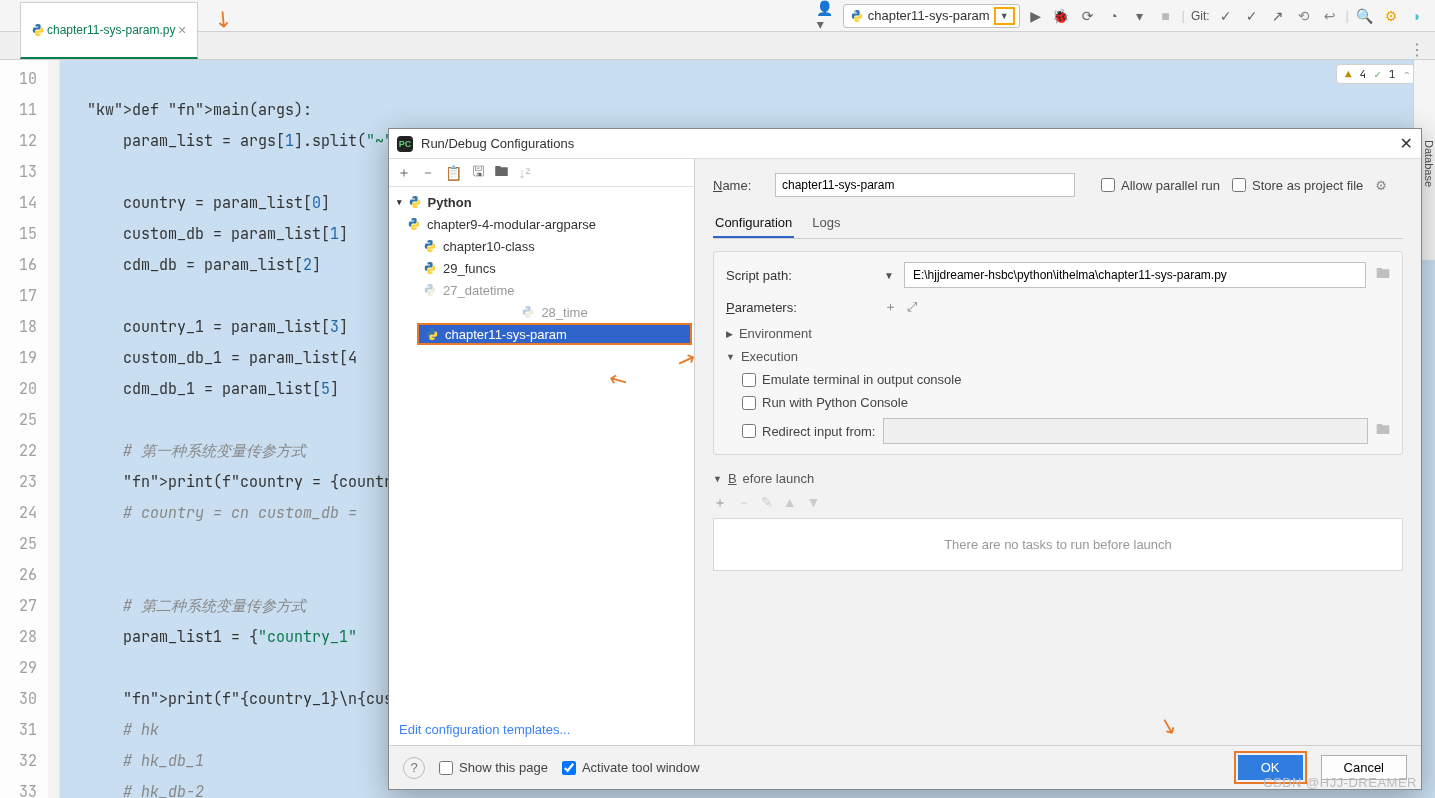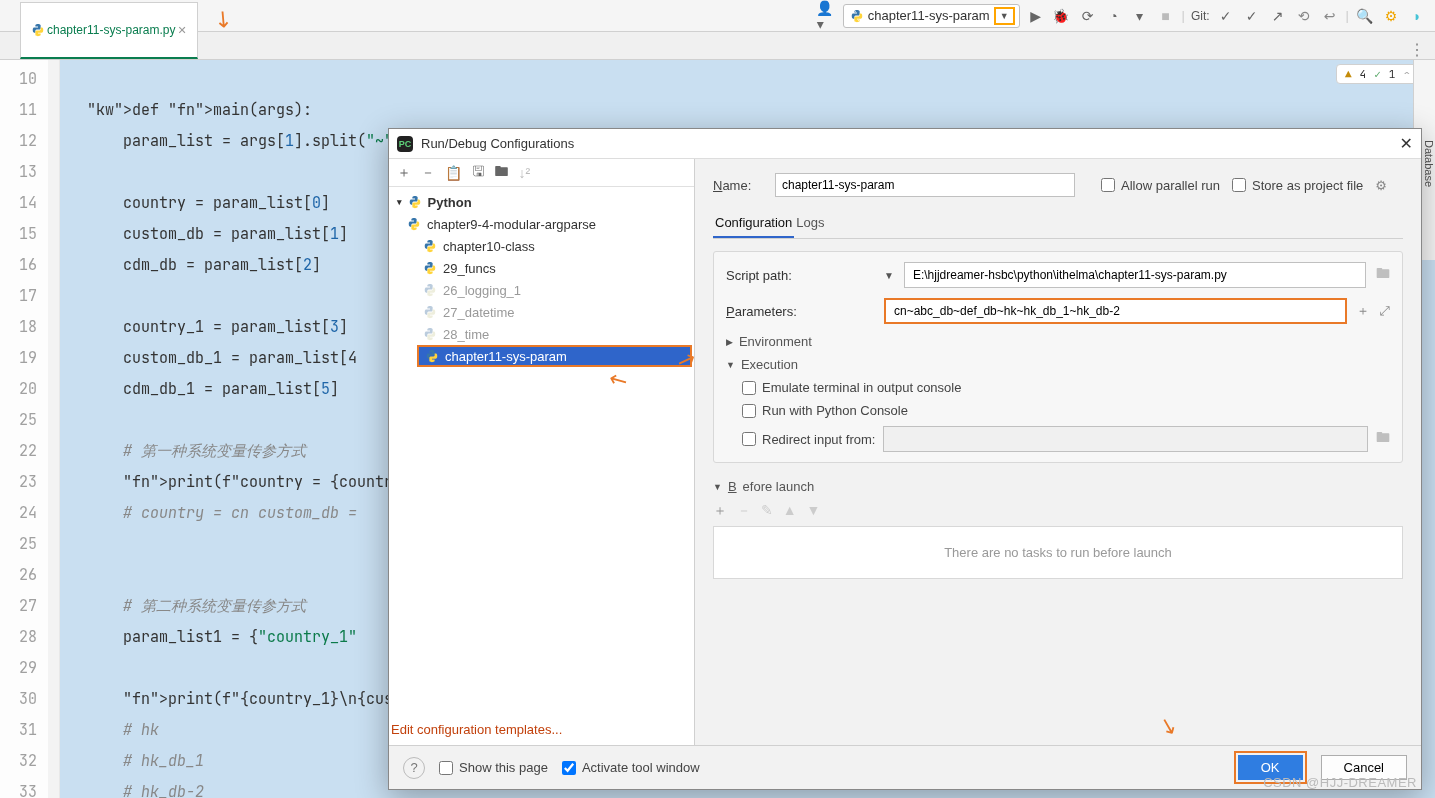--- a/index.html
+++ b/index.html
@@ -35,27 +35,27 @@
 .dlg-close{margin-left:auto;font-size:16px;color:#333;cursor:pointer}
 .dlg-body{flex:1;display:flex;overflow:hidden}
 .dlg-left{width:306px;border-right:1px solid #d0d0d0;display:flex;flex-direction:column;background:#fff}
 .dlg-left-tb{height:28px;display:flex;align-items:center;gap:10px;padding:0 8px;border-bottom:1px solid #e0e0e0;color:#666;font-size:14px}
 .tree{flex:1;padding:4px 0;font-size:13px;overflow:auto}
 .tree-row{display:flex;align-items:center;gap:6px;padding:2px 8px 2px 18px;height:22px;cursor:pointer}
 .tree-root{font-weight:700;padding-left:8px}
 .tree-row.sel{background:#2f65ca;color:#fff}
 .tree-row.dim{color:#999}
 .tree-highlight{border:2px solid #e97928;margin:0 2px 0 28px}
-.edit-templates{color:#c2410c;padding:8px 2px;font-size:13px;cursor:pointer}
+.edit-templates{color:#3b82f6;padding:8px 10px;font-size:13px;cursor:pointer}
 .dlg-right{flex:1;display:flex;flex-direction:column;padding:14px 18px 0 18px;overflow:auto}
 .row{display:flex;align-items:center;gap:12px;margin-bottom:12px}
 .lbl{width:140px;color:#444}
 .txt{flex:1;border:1px solid #c0c0c0;background:#fff;height:24px;padding:2px 6px;font-size:12px;font-family:"Segoe UI",Arial}
 .chk{display:flex;align-items:center;gap:6px;color:#444;font-size:13px}
-.tabs{display:flex;gap:0;border-bottom:1px solid #d0d0d0;margin-bottom:12px}
+.tabs{display:flex;gap:16px;border-bottom:1px solid #d0d0d0;margin-bottom:12px}
 .tabs .t{padding:6px 2px;color:#555;cursor:pointer}
 .tabs .t.active{color:#111;border-bottom:2px solid #2f65ca;font-weight:500}
 .panel{border:1px solid #d8d8d8;border-radius:3px;padding:10px 12px;margin-bottom:12px;background:#f7f7f7}
 .field-row{display:flex;align-items:center;gap:10px;margin-bottom:10px}
 .field-lbl{width:148px}
 .field-input{flex:1;border:1px solid #c0c0c0;background:#fff;height:26px;padding:2px 8px;font-size:12px}
 .params-box{border:2px solid #e97928}
 .collapse{color:#555;cursor:pointer;display:flex;align-items:center;gap:6px;margin:4px 0 8px}
 .tri{font-size:9px}
 .inner-tb{display:flex;gap:10px;color:#999;font-size:14px;margin-bottom:6px}
@@ -203,30 +203,23 @@
               <path fill="#3776ab" d="M8 1c-3 0-3 1.5-3 1.5V4h3v1H3.5S2 5 2 8s1.5 3 1.5 3H5v-2s0-1.5 1.5-1.5h3S11 7.5 11 6V2.5S11 1 8 1z"></path>
               <path fill="#ffd43b" d="M8 15c3 0 3-1.5 3-1.5V12H8v-1h4.5S14 11 14 8s-1.5-3-1.5-3H11v2s0 1.5-1.5 1.5h-3S5 8.5 5 10v3.5S5 15 8 15z"></path>
             </svg>
             <span>29_funcs</span>
           </div>
           <div class="tree-row dim" style="padding-left: 34px;">
             <svg class="py" viewBox="0 0 16 16">
               <path fill="#bcd" d="M8 1c-3 0-3 1.5-3 1.5V4h3v1H3.5S2 5 2 8s1.5 3 1.5 3H5v-2s0-1.5 1.5-1.5h3S11 7.5 11 6V2.5S11 1 8 1z"></path>
               <path fill="#eed" d="M8 15c3 0 3-1.5 3-1.5V12H8v-1h4.5S14 11 14 8s-1.5-3-1.5-3H11v2s0 1.5-1.5 1.5h-3S5 8.5 5 10v3.5S5 15 8 15z"></path>
             </svg>
-            <span>26_logging_1</span>
-          </div>
-          <div class="tree-row dim" style="padding-left: 34px;">
-            <svg class="py" viewBox="0 0 16 16">
-              <path fill="#bcd" d="M8 1c-3 0-3 1.5-3 1.5V4h3v1H3.5S2 5 2 8s1.5 3 1.5 3H5v-2s0-1.5 1.5-1.5h3S11 7.5 11 6V2.5S11 1 8 1z"></path>
-              <path fill="#eed" d="M8 15c3 0 3-1.5 3-1.5V12H8v-1h4.5S14 11 14 8s-1.5-3-1.5-3H11v2s0 1.5-1.5 1.5h-3S5 8.5 5 10v3.5S5 15 8 15z"></path>
-            </svg>
             <span>27_datetime</span>
           </div>
-          <div class="tree-row dim" style="padding-left: 34px;">
+          <div class="tree-row dim" style="padding-left: 34px; justify-content: center;">
             <svg class="py" viewBox="0 0 16 16">
               <path fill="#bcd" d="M8 1c-3 0-3 1.5-3 1.5V4h3v1H3.5S2 5 2 8s1.5 3 1.5 3H5v-2s0-1.5 1.5-1.5h3S11 7.5 11 6V2.5S11 1 8 1z"></path>
               <path fill="#eed" d="M8 15c3 0 3-1.5 3-1.5V12H8v-1h4.5S14 11 14 8s-1.5-3-1.5-3H11v2s0 1.5-1.5 1.5h-3S5 8.5 5 10v3.5S5 15 8 15z"></path>
             </svg>
             <span>28_time</span>
           </div>
           <div class="tree-row sel tree-highlight" style="padding-left: 6px;">
             <svg class="py" viewBox="0 0 16 16">
               <path fill="#3776ab" d="M8 1c-3 0-3 1.5-3 1.5V4h3v1H3.5S2 5 2 8s1.5 3 1.5 3H5v-2s0-1.5 1.5-1.5h3S11 7.5 11 6V2.5S11 1 8 1z"></path>
               <path fill="#ffd43b" d="M8 15c3 0 3-1.5 3-1.5V12H8v-1h4.5S14 11 14 8s-1.5-3-1.5-3H11v2s0 1.5-1.5 1.5h-3S5 8.5 5 10v3.5S5 15 8 15z"></path>
@@ -256,21 +249,20 @@
       </div>
       <div class="panel">
         <div class="field-row">
           <span class="field-lbl">Script path:</span>
           <span style="font-size:10px;color:#555">▼</span>
           <input class="field-input" value="E:\hjjdreamer-hsbc\python\ithelma\chapter11-sys-param.py" style="">
           <span class="folder-icon">🖿</span>
         </div>
         <div class="field-row">
           <span class="field-lbl"><u>P</u>arameters:</span>
-          <input class="field-input params-box" value="cn~abc_db~def_db~hk~hk_db_1~hk_db-2" style="">
           <span class="tool-icon">＋</span>
           <span class="tool-icon">⤢</span>
         </div>
         <div class="collapse">
             <span class="tri">▶</span>
             <span>Environment</span>
           </div>
         <div class="collapse">
             <span class="tri">▼</span>
             <span>Execution</span>

